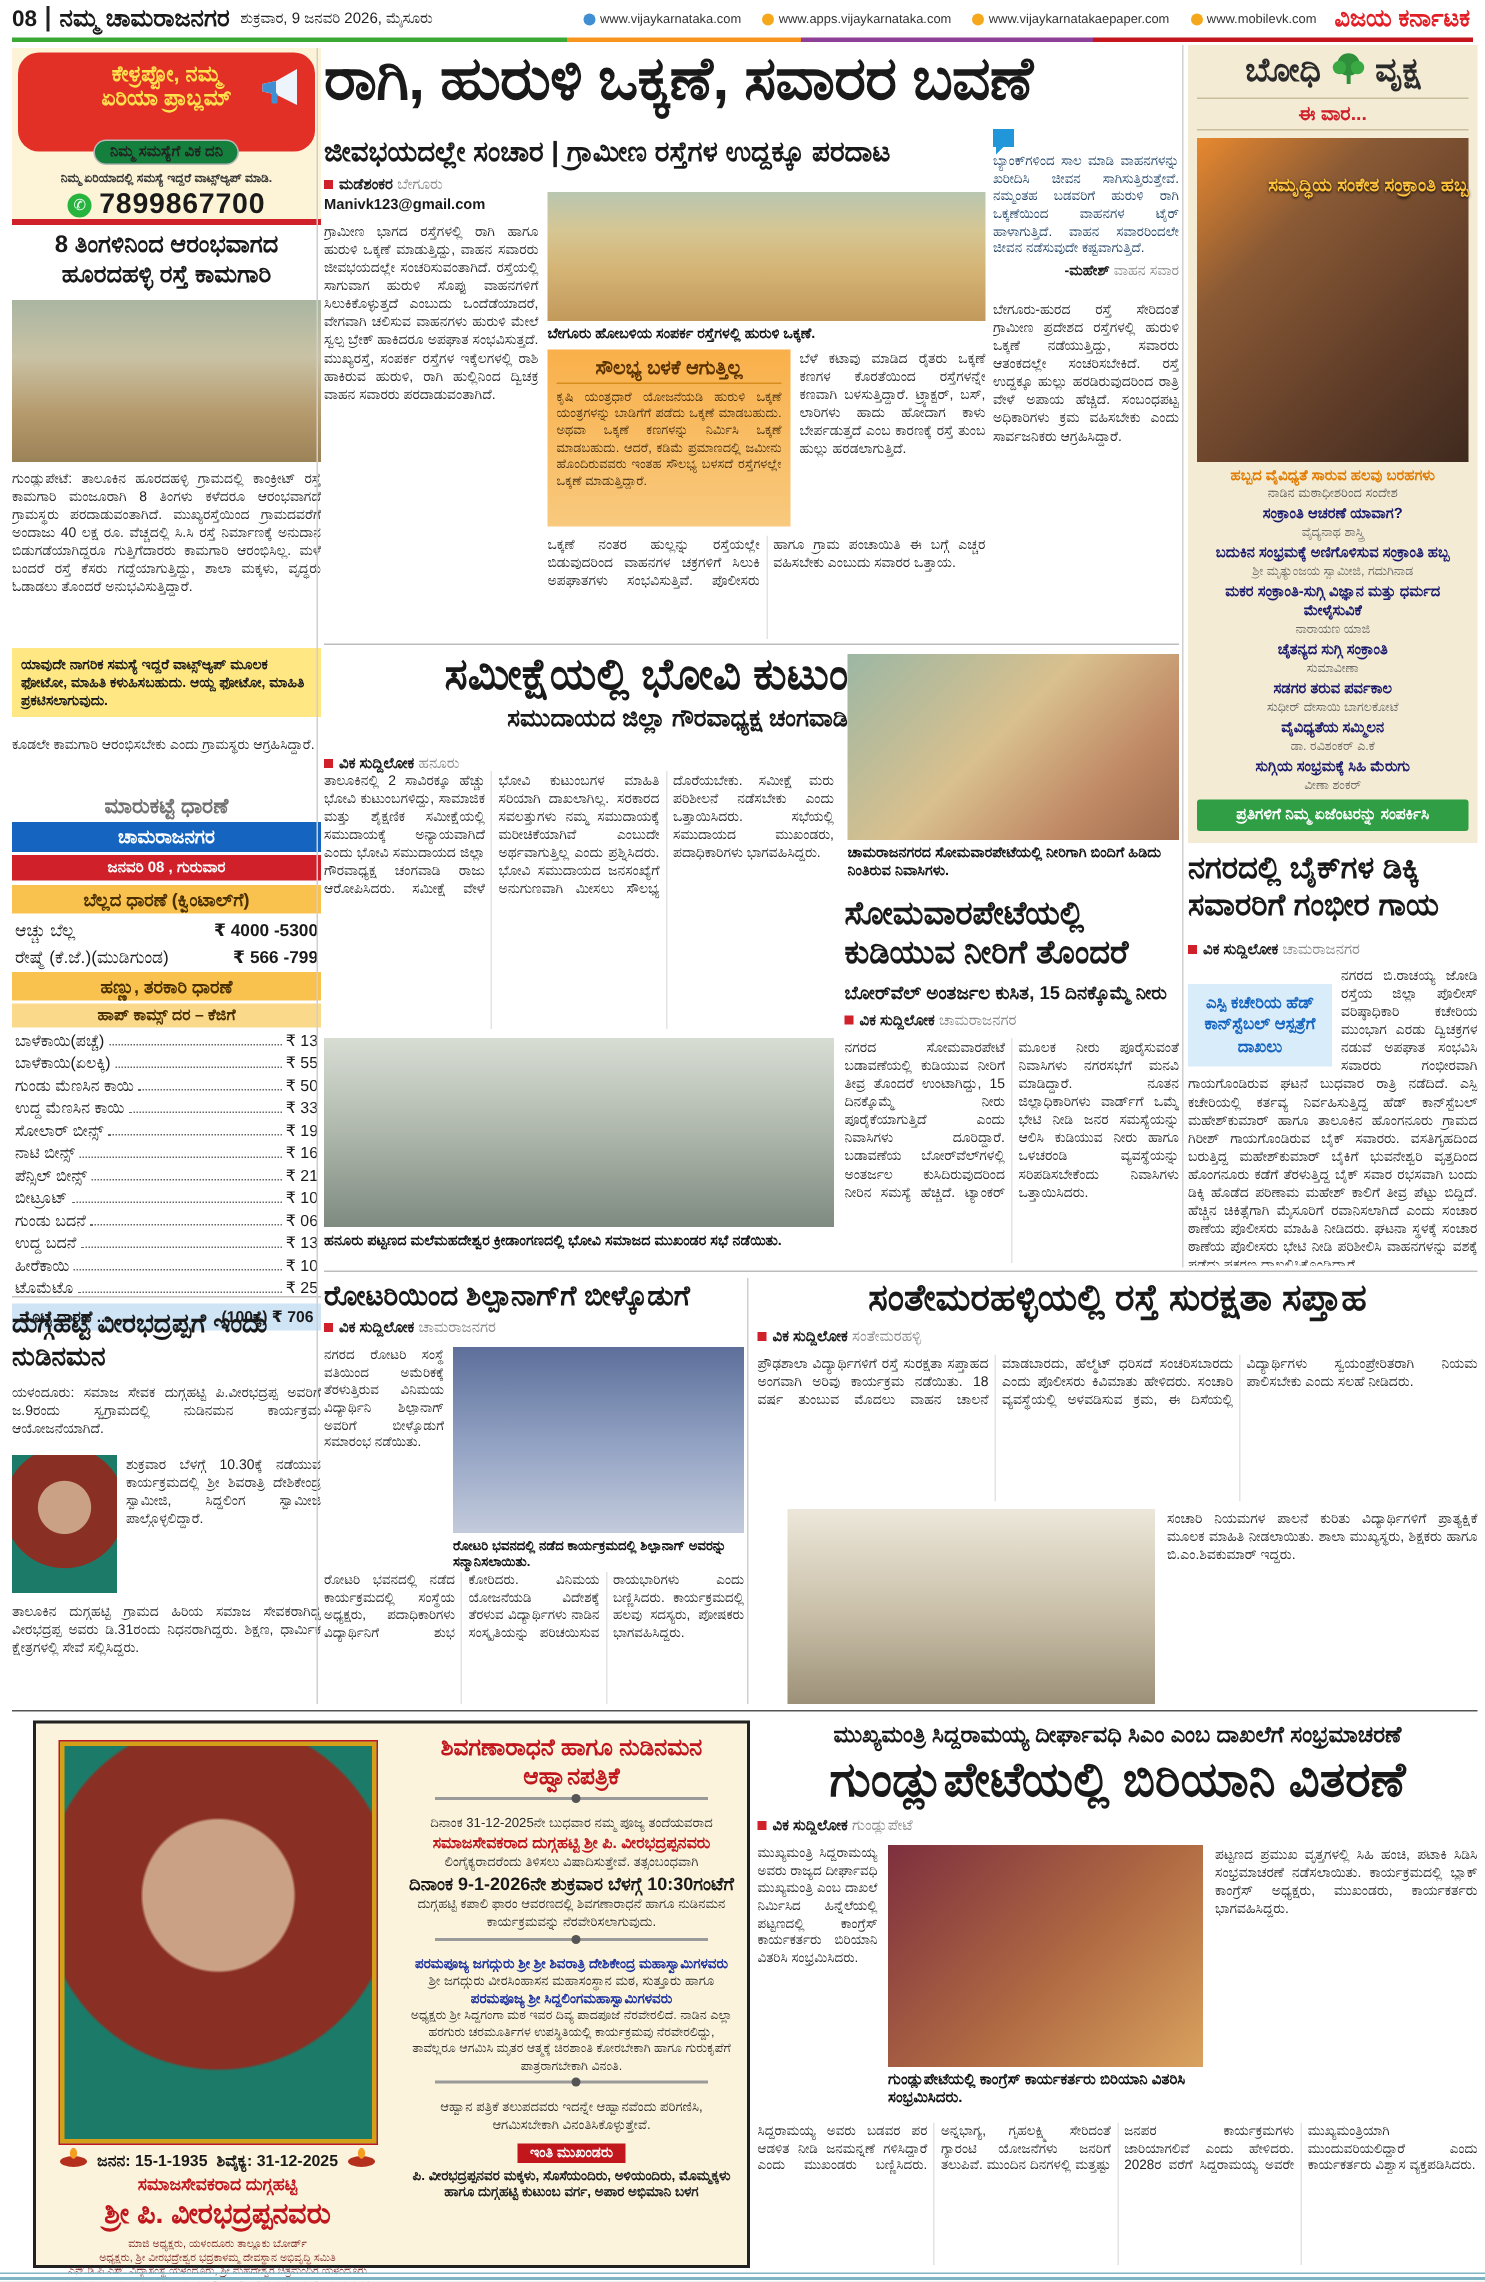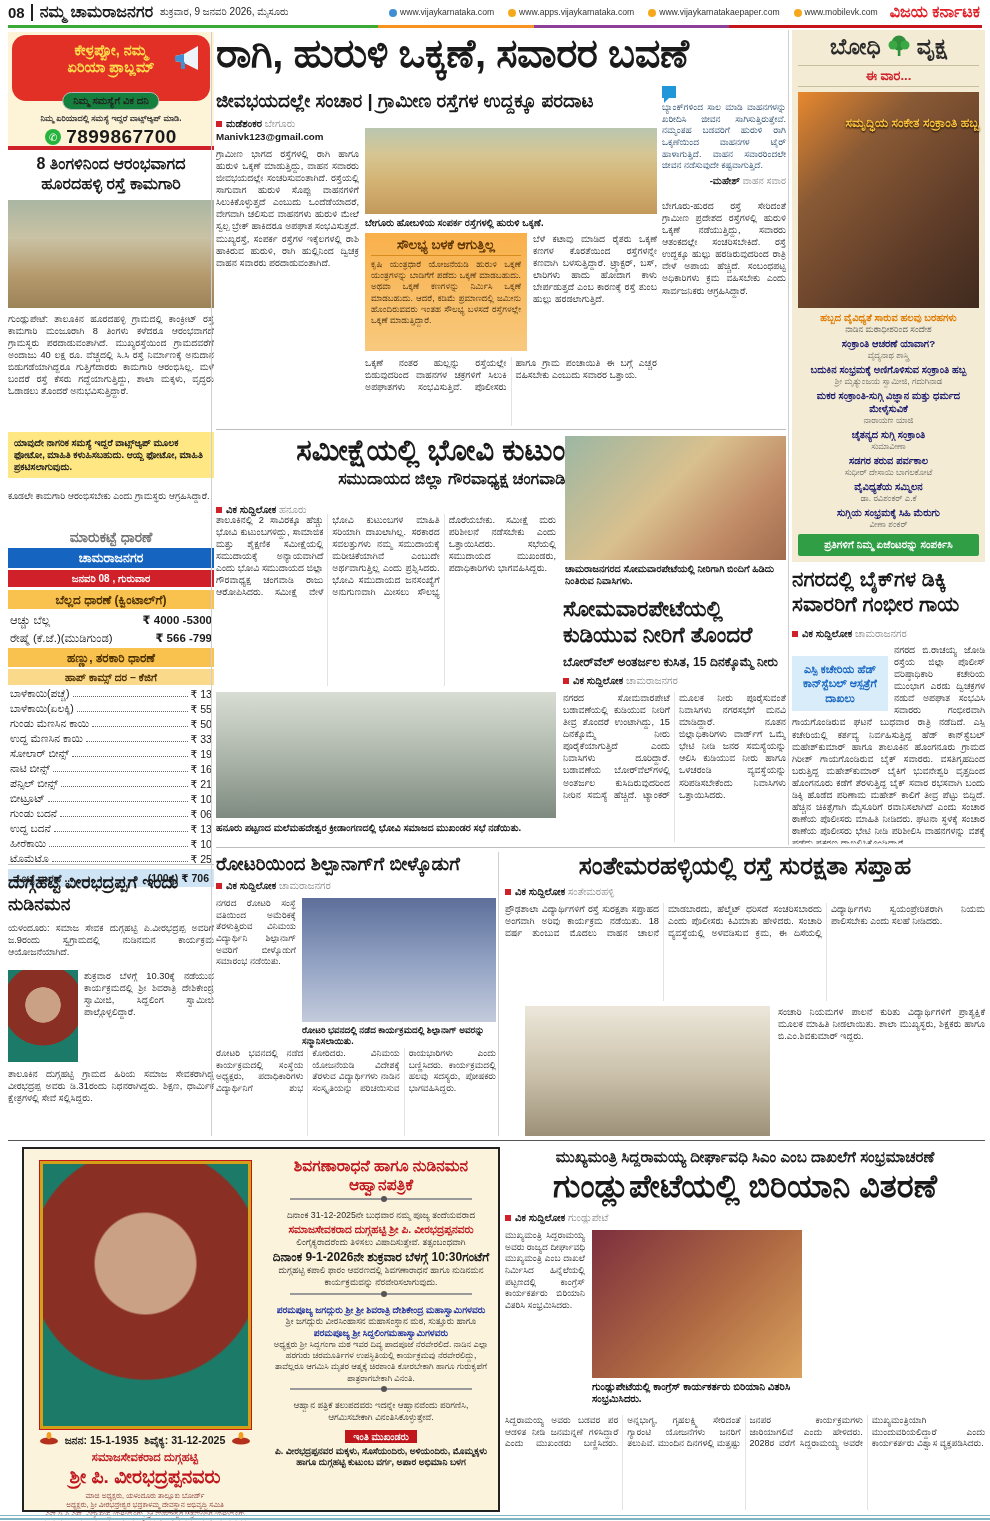--- a/index.html
+++ b/index.html
@@ -334,17 +334,18 @@
   </div>
 
   <div class="abs b ctr" style="left:505px;top:1148px;width:480px;font-size:15px;">ಮುಖ್ಯಮಂತ್ರಿ ಸಿದ್ದರಾಮಯ್ಯ ದೀರ್ಘಾವಧಿ ಸಿಎಂ ಎಂಬ ದಾಖಲೆಗೆ ಸಂಭ್ರಮಾಚರಣೆ</div>
   <div class="abs b ctr" style="left:505px;top:1168px;width:480px;font-size:32px;">ಗುಂಡ್ಲುಪೇಟೆಯಲ್ಲಿ ಬಿರಿಯಾನಿ ವಿತರಣೆ</div>
   <div class="abs by" style="left:505px;top:1212px;">
     <span class="sq"></span><span class="b">ವಿಕ ಸುದ್ದಿಲೋಕ</span> <span class="place">ಗುಂಡ್ಲುಪೇಟೆ</span>
   </div>
   <div class="abs just body-txt" style="left:505px;top:1230px;width:80px;height:178px;overflow:hidden;font-size:9px;">ಮುಖ್ಯಮಂತ್ರಿ ಸಿದ್ದರಾಮಯ್ಯ ಅವರು ರಾಜ್ಯದ ದೀರ್ಘಾವಧಿ ಮುಖ್ಯಮಂತ್ರಿ ಎಂಬ ದಾಖಲೆ ನಿರ್ಮಿಸಿದ ಹಿನ್ನೆಲೆಯಲ್ಲಿ ಪಟ್ಟಣದಲ್ಲಿ ಕಾಂಗ್ರೆಸ್ ಕಾರ್ಯಕರ್ತರು ಬಿರಿಯಾನಿ ವಿತರಿಸಿ ಸಂಭ್ರಮಿಸಿದರು.</div>
   <div class="abs ph ph-biriyani" style="left:592px;top:1230px;width:210px;height:148px;"></div>
   <div class="abs cap" style="left:592px;top:1381px;width:210px;font-size:10px;">ಗುಂಡ್ಲುಪೇಟೆಯಲ್ಲಿ ಕಾಂಗ್ರೆಸ್ ಕಾರ್ಯಕರ್ತರು ಬಿರಿಯಾನಿ ವಿತರಿಸಿ ಸಂಭ್ರಮಿಸಿದರು.</div>
+  <div class="abs just body-txt" style="left:810px;top:1230px;width:175px;height:178px;overflow:hidden;">ಪಟ್ಟಣದ ಪ್ರಮುಖ ವೃತ್ತಗಳಲ್ಲಿ ಸಿಹಿ ಹಂಚಿ, ಪಟಾಕಿ ಸಿಡಿಸಿ ಸಂಭ್ರಮಾಚರಣೆ ನಡೆಸಲಾಯಿತು. ಕಾರ್ಯಕ್ರಮದಲ್ಲಿ ಬ್ಲಾಕ್ ಕಾಂಗ್ರೆಸ್ ಅಧ್ಯಕ್ಷರು, ಮುಖಂಡರು, ಕಾರ್ಯಕರ್ತರು ಭಾಗವಹಿಸಿದ್ದರು.</div>
   <div class="abs just body-txt cols4" style="left:505px;top:1415px;width:480px;height:95px;overflow:hidden;font-size:9px;">ಸಿದ್ದರಾಮಯ್ಯ ಅವರು ಬಡವರ ಪರ ಆಡಳಿತ ನೀಡಿ ಜನಮನ್ನಣೆ ಗಳಿಸಿದ್ದಾರೆ ಎಂದು ಮುಖಂಡರು ಬಣ್ಣಿಸಿದರು. ಅನ್ನಭಾಗ್ಯ, ಗೃಹಲಕ್ಷ್ಮಿ ಸೇರಿದಂತೆ ಗ್ಯಾರಂಟಿ ಯೋಜನೆಗಳು ಜನರಿಗೆ ತಲುಪಿವೆ. ಮುಂದಿನ ದಿನಗಳಲ್ಲಿ ಮತ್ತಷ್ಟು ಜನಪರ ಕಾರ್ಯಕ್ರಮಗಳು ಜಾರಿಯಾಗಲಿವೆ ಎಂದು ಹೇಳಿದರು. 2028ರ ವರೆಗೆ ಸಿದ್ದರಾಮಯ್ಯ ಅವರೇ ಮುಖ್ಯಮಂತ್ರಿಯಾಗಿ ಮುಂದುವರಿಯಲಿದ್ದಾರೆ ಎಂದು ಕಾರ್ಯಕರ್ತರು ವಿಶ್ವಾಸ ವ್ಯಕ್ತಪಡಿಸಿದರು.</div>
 
   <div class="abs" style="left:0;top:1515px;width:990px;height:5px;border-top:1px solid #7fb4c4;border-bottom:2px solid #7fb4c4;box-sizing:border-box;"></div>
 
 </div>
 
 </body></html>

